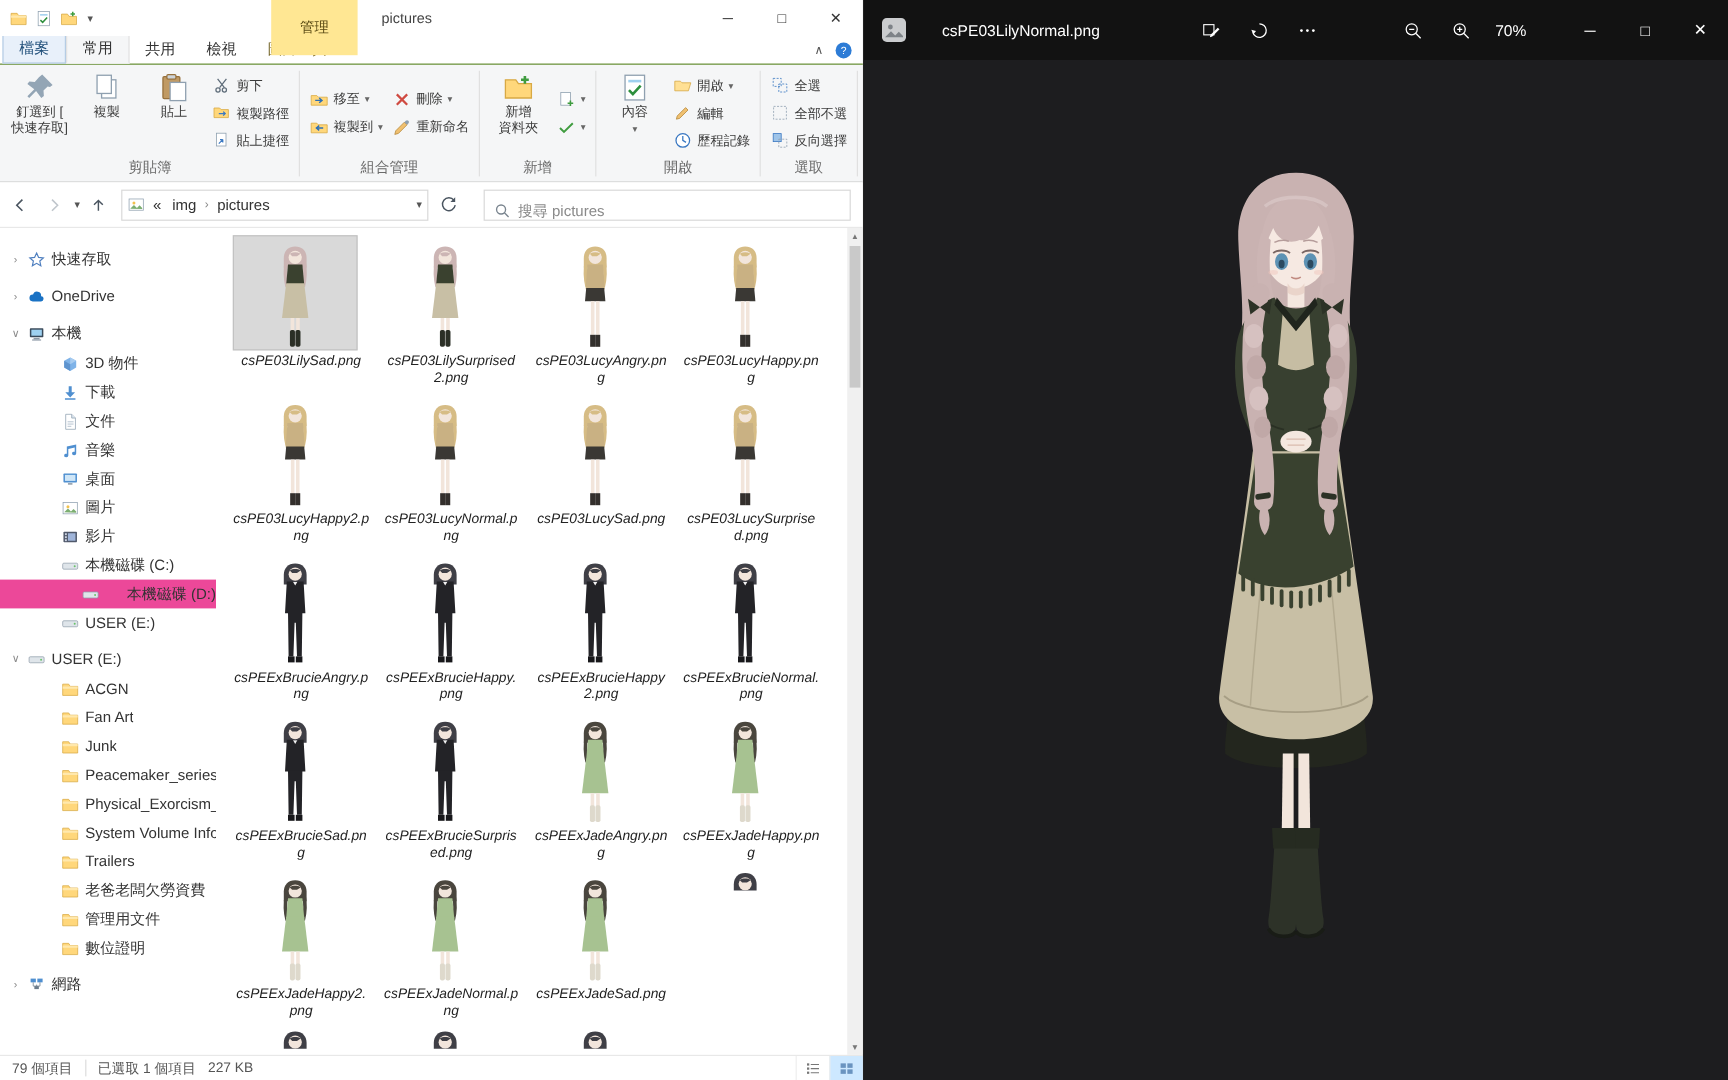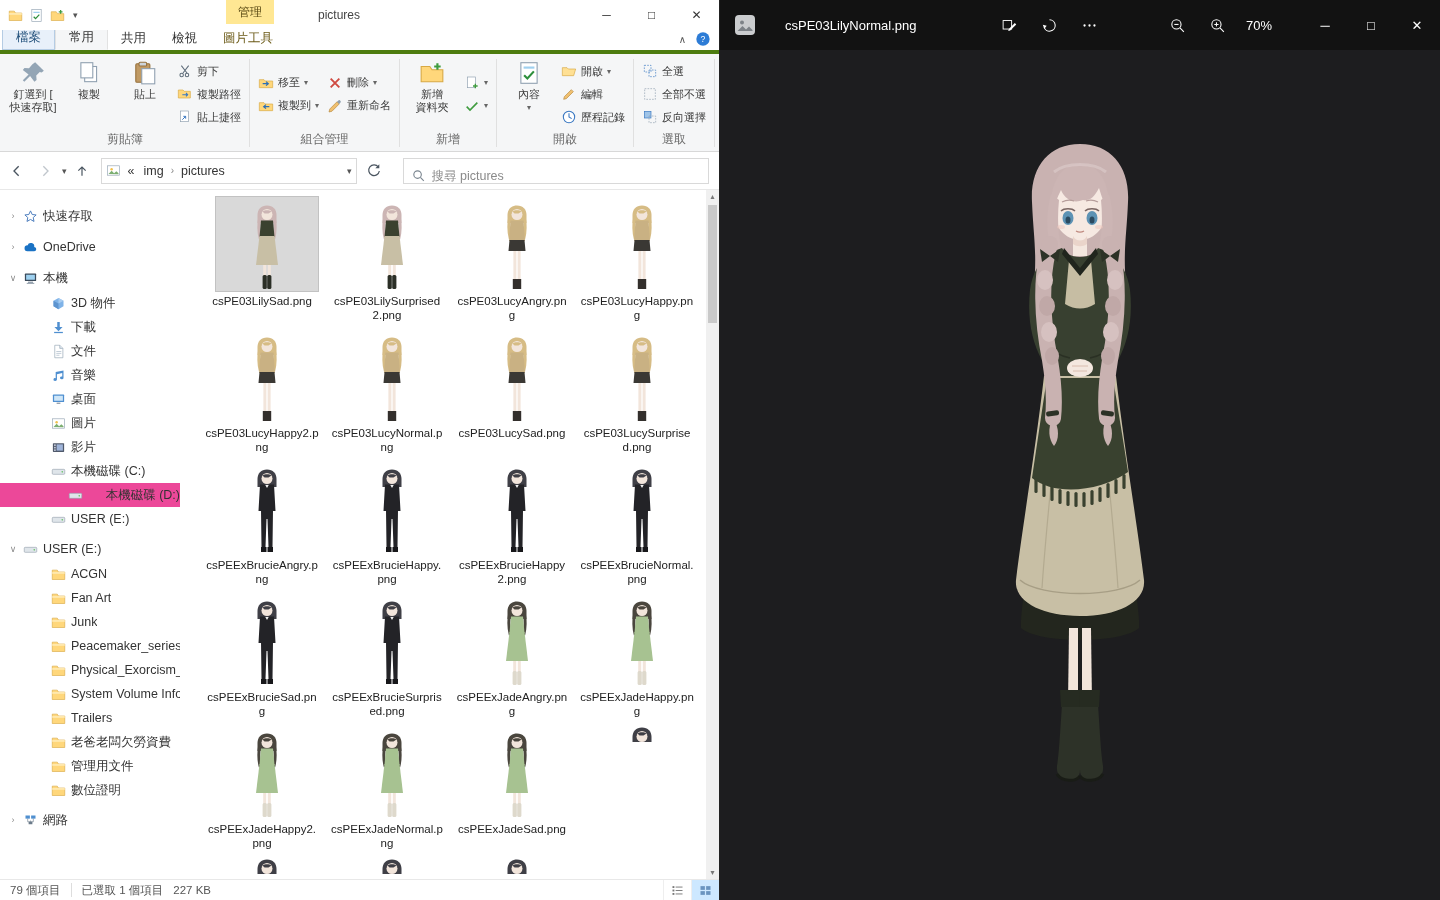--- a/index.html
+++ b/index.html
@@ -8,25 +8,25 @@
 
 .explorer{width:720px;height:900px;background:#fff;display:flex;flex-direction:column;border-right:1px solid #222;}
 .titlebar{height:30px;display:flex;align-items:center;background:#fff;position:relative;flex-shrink:0;}
 .qat{display:flex;align-items:center;gap:6px;padding-left:8px;}
 .ic{display:inline-flex;flex-shrink:0;}
 .ic svg{width:100%;height:100%;display:block;}
 .ic15{width:15px;height:15px;}
 .ic16{width:16px;height:16px;}
 .ic26{width:26px;height:26px;}
 .qcaret{font-size:9px;color:#555;margin-left:2px;}
-.ctxtab{position:absolute;left:226px;top:0;height:24px;padding:0 12px;background:#ffe793;display:flex;align-items:center;font-size:12px;color:#5a4a14;}
+.ctxtab{position:absolute;left:226px;top:0;height:46px;padding:0 24px;background:#ffe793;display:flex;align-items:center;font-size:12px;color:#5a4a14;}
 .wintitle{position:absolute;left:318px;top:0;height:30px;display:flex;align-items:center;font-size:12px;color:#444;}
 .winctl{margin-left:auto;display:flex;height:30px;}
 .wbtn{width:45px;height:30px;display:flex;align-items:center;justify-content:center;font-size:12px;color:#333;}
-.tabstrip{height:24px;display:flex;align-items:flex-end;background:#fff;border-bottom:4px solid #4d7c0f;flex-shrink:0;gap:40px;}
+.tabstrip{height:24px;display:flex;align-items:flex-end;background:#fff;border-bottom:1px solid #4d7c0f;flex-shrink:0;gap:40px;}
 .tab{padding:4px 13px 3px;font-size:12.5px;color:#333;white-space:nowrap;}
 .tab.file{background:#e8f0fa;color:#1f4e79;border:1px solid #b5cce4;margin-left:2px;}
 .tab.active{background:#f5f6f7;border:1px solid #e2e2e2;border-bottom:1px solid #f5f6f7;}
 .tab.contextual{color:#6b5a17;}
 .tabstrip-right{margin-left:auto;display:flex;align-items:center;gap:9px;padding:0 8px 3px 0;}
 .collapse-chev{font-size:10px;color:#555;}
 .ribbon{height:98px;background:#f5f6f7;border-bottom:1px solid #d8d8d8;display:flex;align-items:stretch;padding:1px 2px 0;flex-shrink:0;overflow:hidden;}
 .rgroup{display:flex;flex-direction:column;padding:0 2px;}
 .rbody{flex:1;display:flex;align-items:flex-start;gap:2px;padding:2px 2px 0;}
 .rglabel{text-align:center;font-size:12px;color:#6a6a6a;padding:0 2px 3px;white-space:nowrap;}
@@ -48,21 +48,21 @@
 .searchbox input::placeholder{color:#8a8a8a;}
 .content{flex:1;display:flex;min-height:0;}
 .navpane{width:180px;overflow:hidden;padding-top:8px;font-size:12.5px;color:#333;flex-shrink:0;}
 .navrow{display:flex;align-items:center;height:26px;gap:5px;padding-left:8px;white-space:nowrap;}
 .navrow.lvl1{padding-left:36px;height:24px;}
 .navrow.grp{margin-top:5px;}
 .chev{width:10px;color:#8a8a8a;font-size:9px;text-align:center;flex-shrink:0;}
 .navrow.sel{background:#ec4899;justify-content:space-between;}
 .navlbl{overflow:hidden;text-overflow:clip;}
 .filegrid{flex:1;display:flex;flex-wrap:wrap;align-content:flex-start;padding:6px 0 0 14px;overflow:hidden;}
-.fcell{width:125px;height:132px;display:flex;flex-direction:column;align-items:flex-end;}
+.fcell{width:125px;height:132px;display:flex;flex-direction:column;align-items:flex-start;font-style:italic;}
 .fcell.partial{height:18px;overflow:hidden;}
 .fthumb{width:104px;height:96px;display:flex;align-items:flex-end;justify-content:center;border:1px solid transparent;}
 .fsel .fthumb{background:#d9d9d9;border-color:#c2c2c2;}
 .fname{font-size:11.5px;color:#222;text-align:center;line-height:1.25;margin-top:2px;width:114px;word-break:break-all;}
 .vscroll{width:13px;background:#f0f0f0;display:flex;flex-direction:column;align-items:center;flex-shrink:0;}
 .varrow{height:13px;font-size:8px;color:#777;display:flex;align-items:center;justify-content:center;}
 .vtrack{flex:1;width:100%;display:flex;flex-direction:column;align-items:center;}
 .vthumb{width:9px;height:118px;background:#c9c9c9;margin-top:2px;}
 .statusbar{height:21px;border-top:1px solid #e8e8e8;display:flex;align-items:center;font-size:11.5px;color:#555;padding-left:10px;flex-shrink:0;}
 .sdiv{width:1px;height:14px;background:#ddd;margin:0 10px;}

